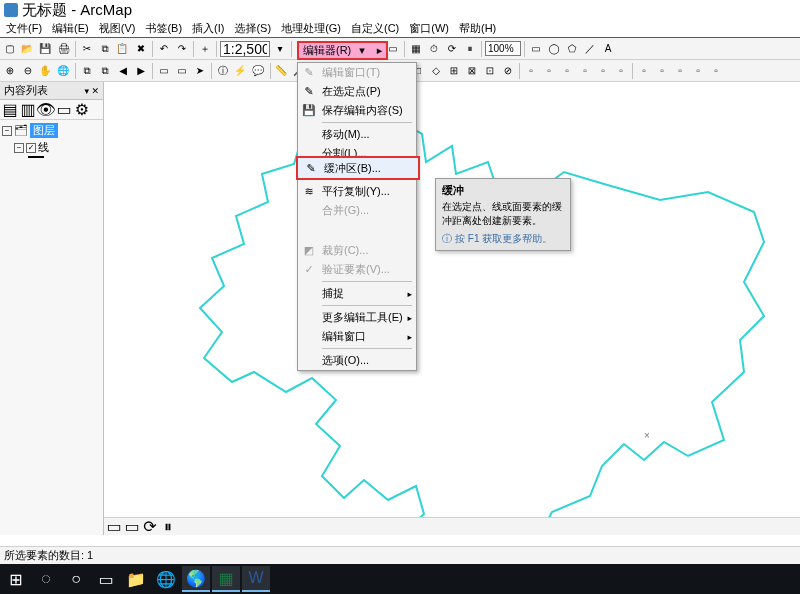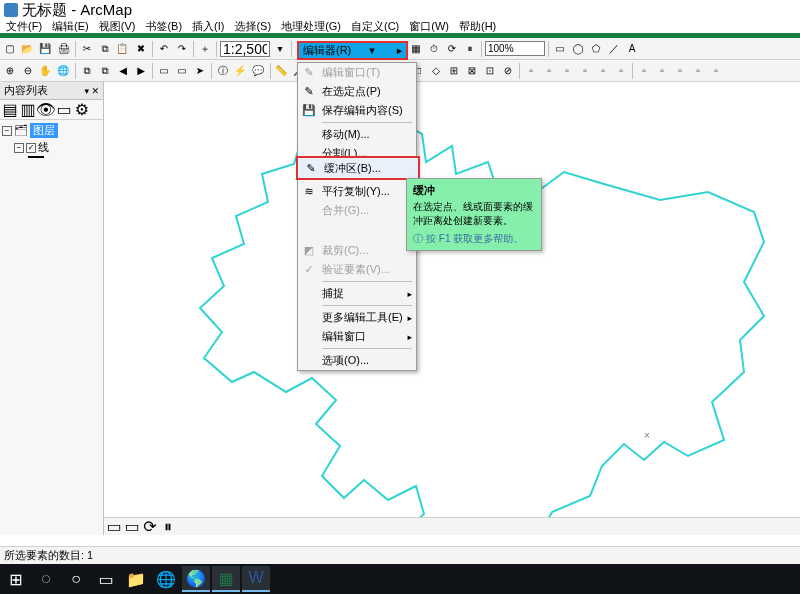--- a/index.html
+++ b/index.html
@@ -1,20 +1,20 @@
 <!DOCTYPE html>
 <html><head>
 <meta charset="utf-8">
 <style>
   * { margin: 0; padding: 0; box-sizing: border-box; font-family: "Microsoft YaHei", SimSun, sans-serif; }
   html, body { width: 800px; height: 594px; overflow: hidden; background: #000; }
   .window { width: 800px; height: 594px; background: #fff; display: flex; flex-direction: column; }
   .titlebar { height: 20px; background: #fff; display: flex; align-items: center; padding: 0 4px; font-size: 15px; }
   .titlebar .app-icon { width: 14px; height: 14px; background: #3b82c4; border-radius: 2px; margin-right: 4px; }
-  .menubar { height: 18px; display: flex; align-items: center; padding: 0 2px; font-size: 11px; gap: 2px; border-bottom: 5px solid #15803d; }
+  .menubar { height: 18px; display: flex; align-items: center; padding: 0 2px; font-size: 11px; gap: 2px; border-bottom: 1px solid #15803d; }
   .menubar span { padding: 1px 4px; cursor: default; }
   .toolbar { height: 22px; display: flex; align-items: center; padding: 0 2px; font-size: 10px; gap: 2px; border-bottom: 1px solid #d0d0d0; background: #f4f4f4; }
   .tb-btn { width: 16px; height: 16px; display: inline-flex; align-items: center; justify-content: center; border: 1px solid transparent; cursor: pointer; }
   .tb-sep { width: 1px; height: 16px; background: #c0c0c0; margin: 0 1px; }
   .scale-box { width: 50px; height: 16px; border: 1px solid #7a7a7a; font-size: 14px; padding: 0 2px; background: #fff; }
   .toolbar2 { height: 22px; display: flex; align-items: center; padding: 0 2px; font-size: 10px; gap: 2px; border-bottom: 1px solid #d0d0d0; background: #f4f4f4; }
   .content { flex: 1; display: flex; overflow: hidden; }
   .toc { width: 104px; background: #f7f7f7; border-right: 1px solid #c0c0c0; display: flex; flex-direction: column; }
   .toc-header { height: 18px; background: #e8e8e8; border-bottom: 1px solid #c0c0c0; font-size: 11px; padding: 1px 4px; display:flex; align-items:center; justify-content:space-between;}
   .toc-toolbar { height: 20px; display: flex; align-items: center; gap: 2px; padding: 0 2px; border-bottom: 1px solid #d0d0d0; }
@@ -25,33 +25,33 @@
   .toc-swatch { width: 16px; height: 2px; background: #000; margin-left: 26px; }
   .mapview { flex: 1; position: relative; background: #fff; overflow: hidden; }
   .map-svg { position: absolute; inset: 0; }
   .x-mark { position: absolute; left: 540px; top: 348px; font-size: 10px; color: #7a7a7a; }
   .ll-buttons { position: absolute; left: 0; bottom: 0; height: 18px; display: flex; gap: 2px; padding: 0 2px; align-items: center; background:#f4f4f4; border-top:1px solid #d0d0d0; width:100%;}
   .statusbar { height: 18px; background: #f4f4f4; border-top: 1px solid #d0d0d0; font-size: 11px; padding: 0 4px; display: flex; align-items: center; margin-top: 11px; }
   .taskbar { height: 30px; background: #101318; display: flex; align-items: center; padding: 0 2px; gap: 2px; }
   .task-btn { width: 28px; height: 26px; display: flex; align-items: center; justify-content: center; }
   .task-btn.active { border-bottom: 2px solid #76b9ed; background: #2a2f36; }
   
-  .editor-btn { position: absolute; left: 297px; top: 41px; height: 19px; border: 2px solid #e03030; background: #0ea5e9; font-size: 11px; padding: 0 4px; display: flex; align-items: center; gap: 18px; z-index: 20; }
+  .editor-btn { position: absolute; left: 297px; top: 41px; height: 19px; border: 2px solid #e03030; background: #f9a8d4; font-size: 11px; padding: 0 4px; display: flex; align-items: center; gap: 8px; z-index: 20; }
   .dropdown { position: absolute; left: 297px; top: 62px; width: 120px; background: #f4f4f4; border: 1px solid #9a9a9a; box-shadow: 2px 2px 4px rgba(0,0,0,.3); font-size: 11px; z-index: 20; }
   .dd-item { display: flex; align-items: center; height: 19px; padding: 0 4px 0 24px; position: relative; cursor: default; }
   .dd-item.disabled { color: #a0a0a0; }
   .dd-icon { position: absolute; left: 3px; width: 16px; text-align: center; }
   .dd-sep { height: 1px; background: #c0c0c0; margin: 2px 4px 2px 24px; }
   .dd-highlight { border: 2px solid #e03030; position: absolute; left: 296px; top: 156px; width: 124px; height: 24px; z-index: 21; background: #e8f0fb; display:flex; align-items:center; font-size:11px; padding-left:26px;}
   .dd-highlight .dd-icon{left:5px;}
   .dd-arrow { position: absolute; right: 4px; font-size: 9px; }
-  .tooltip { position: absolute; left: 406px; top: 178px; width: 136px; background: #86efac; border: 1px solid #9a9a9a; font-size: 10px; padding: 4px 6px; z-index: 22; box-shadow: 2px 2px 4px rgba(0,0,0,.25); }
+  .tooltip { position: absolute; left: 435px; top: 178px; width: 136px; background: #e5e5e5; border: 1px solid #9a9a9a; font-size: 10px; padding: 4px 6px; z-index: 22; box-shadow: 2px 2px 4px rgba(0,0,0,.25); }
   .tooltip .tt-title { font-weight: bold; margin-bottom: 2px; font-size:11px;}
   .tooltip .tt-help { color: #3b6ea5; margin-top: 4px; display: flex; align-items: center; gap: 3px; }
-  .pct-box{width:60px;height:15px;border:1px solid #7a7a7a;background:#fff;font-size:10px;padding:0 2px;}
+  .pct-box{width:36px;height:15px;border:1px solid #7a7a7a;background:#fff;font-size:10px;padding:0 2px;}
 </style>
 </head>
 <body>
 
 <div class="window">
 
   <div class="titlebar">
     <span class="app-icon"></span>
     <span>无标题 - ArcMap</span>
   </div>

